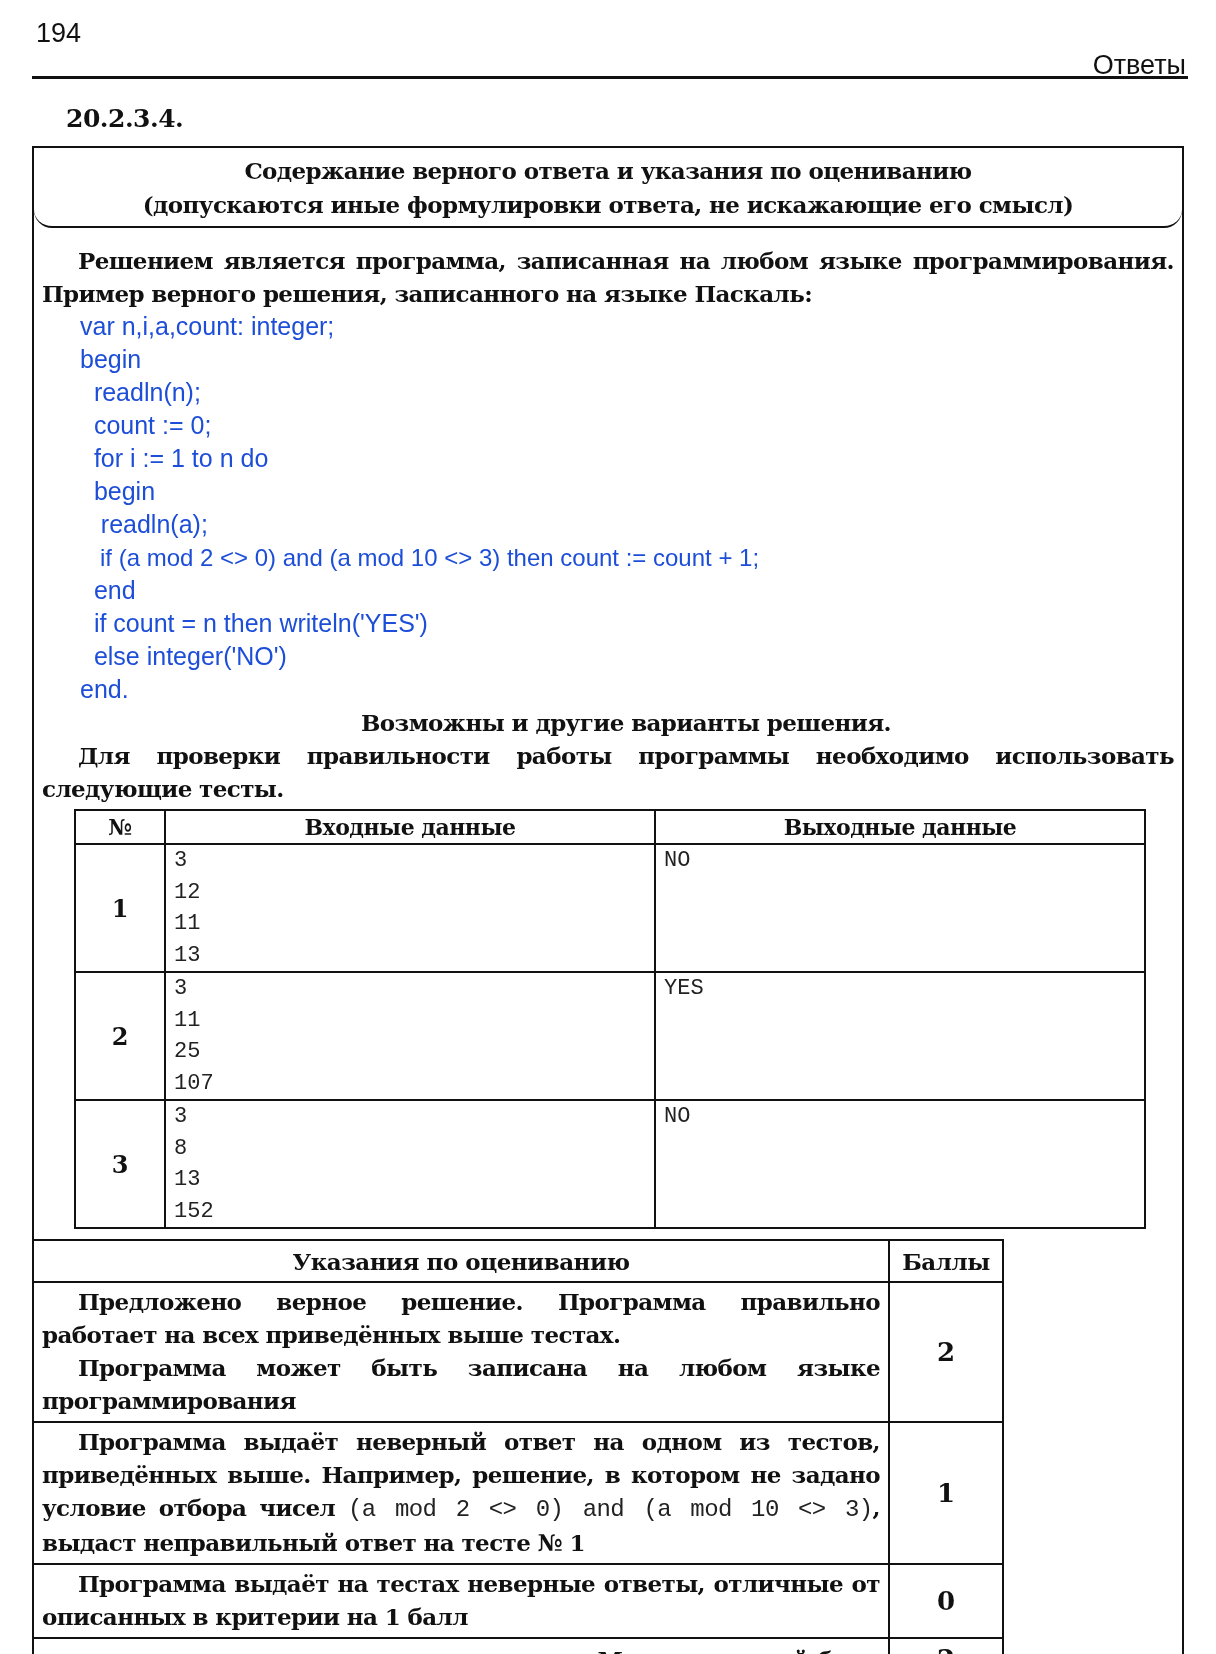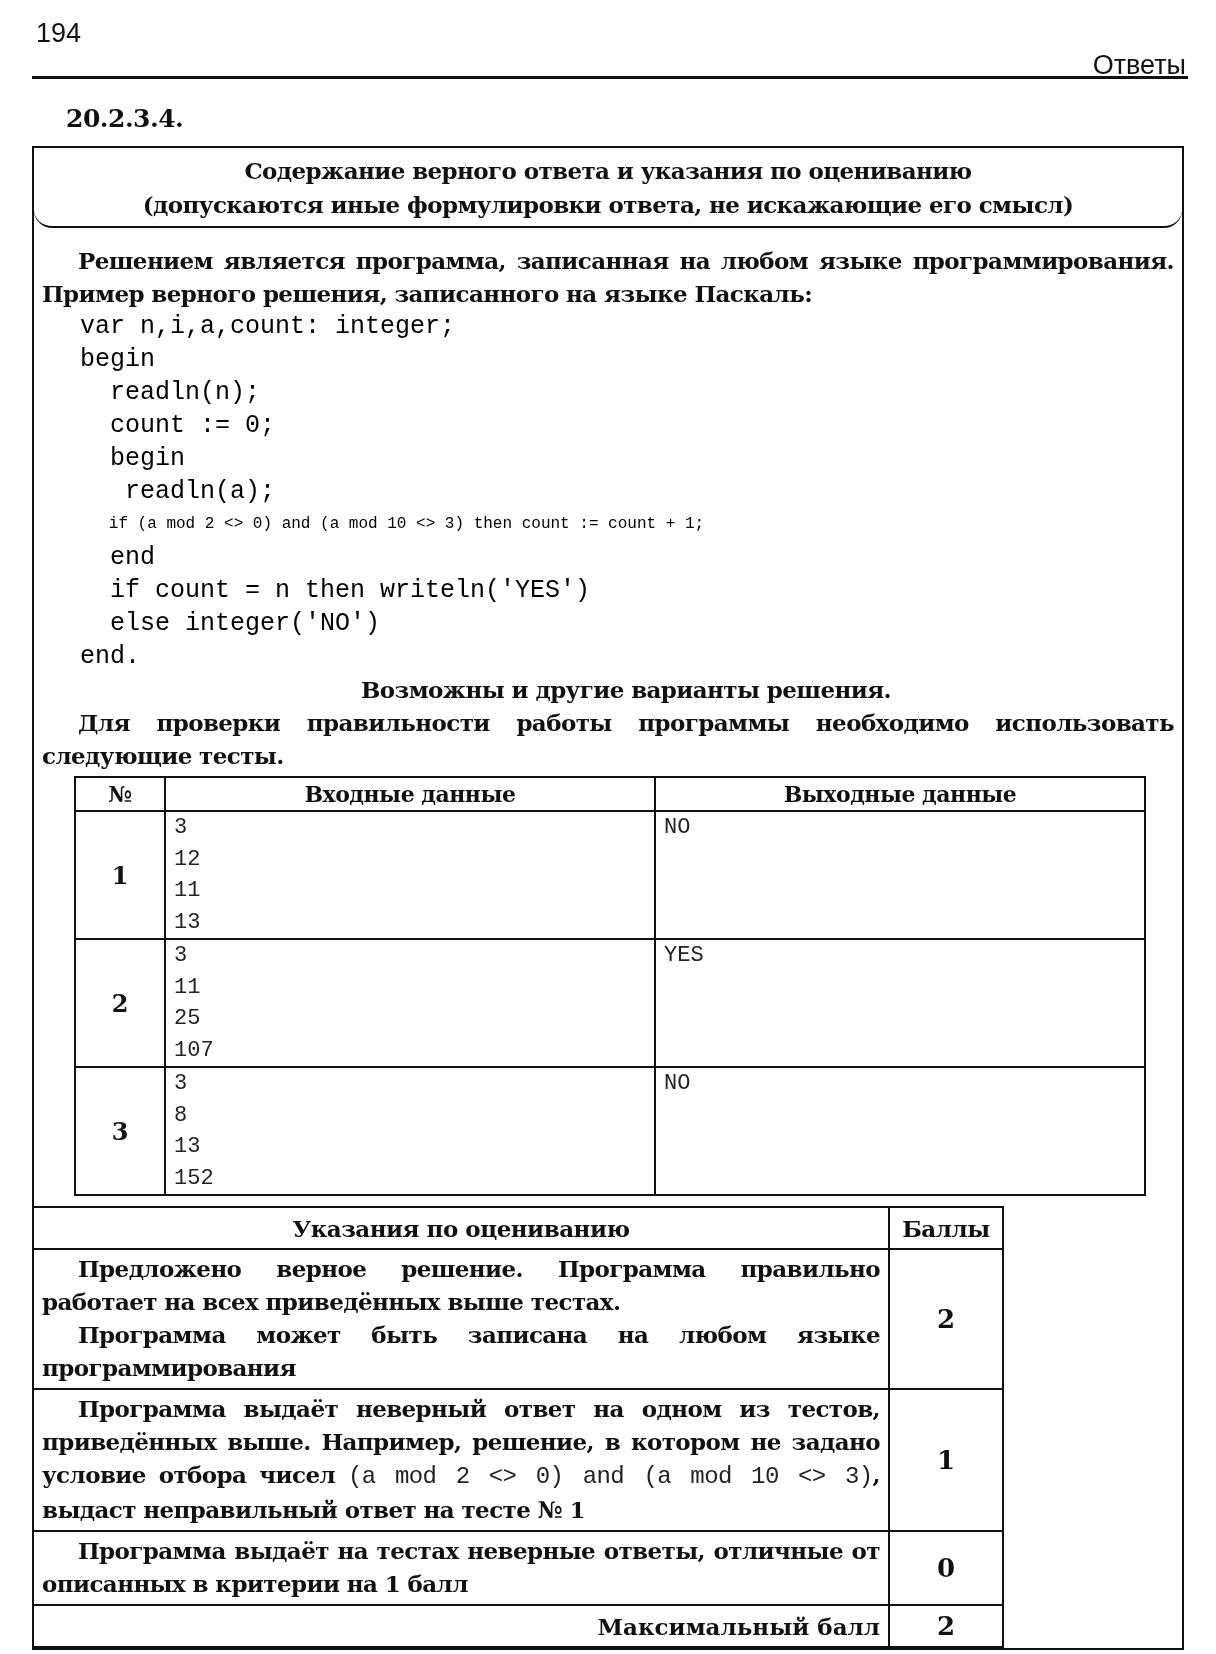--- a/index.html
+++ b/index.html
@@ -8,21 +8,21 @@
   .running-head { position:absolute; right:30px; top:50px; font-family:"Liberation Sans", sans-serif; font-size:27px; }
   .head-rule { position:absolute; left:32px; top:76px; width:1156px; height:3px; background:#111; }
   .task-num { position:absolute; left:66px; top:104px; font-family:"DejaVu Serif", serif; font-weight:bold; font-size:25px; letter-spacing:-0.5px; }
 
   .frame { position:absolute; left:32px; top:146px; width:1152px; border:2px solid #111; box-sizing:border-box; }
   .frame-head { border-bottom:2px solid #111; text-align:center; padding:6px 0 4px 0; font-weight:bold; font-size:23px; line-height:34px; letter-spacing:-0.6px;border-radius:18px; }
   .frame-body { padding:16px 8px 0 8px; }
   .p { font-weight:bold; font-size:23px; line-height:33px; letter-spacing:-0.6px;text-align:center; }
   .indent { text-indent:36px; }
   .justify { text-align:justify; text-align-last:auto; }
-  .code { font-family:Liberation Mono, monospace; font-size:25px; line-height:33px; white-space:pre; margin-left:38px; color:#000000; }
+  .code { font-family:Liberation Sans, sans-serif; font-size:25px; line-height:33px; white-space:pre; margin-left:38px; color:#1d4ed8; }
 
   table.tests { border-collapse:collapse; margin:4px 0 0 32px; width:1072px; }
   table.tests th { border:2px solid #111; font-size:22px; font-weight:bold; height:32px; padding:0; letter-spacing:-0.5px; }
   table.tests td { border:2px solid #111; vertical-align:top; padding:0; }
   table.tests td.no { width:88px; text-align:center; vertical-align:middle; font-weight:bold; font-size:24px; }
   table.tests td.in { width:488px; }
   .mono-line { font-family:"Liberation Mono", monospace; font-size:22px; line-height:31.5px; padding-left:8px; color:#222; }
 
   table.grading { border-collapse:collapse; width:972px; margin:10px -10px 0 -10px; position:relative; }
   table.grading th, table.grading td { border:2px solid #111; }
@@ -45,23 +45,24 @@
     <div>Содержание верного ответа и указания по оцениванию</div>
     <div>(допускаются иные формулировки ответа, не искажающие его смысл)</div>
   </div>
   <div class="frame-body">
     <div class="p indent justify">Решением является программа, записанная на любом языке программирования. Пример верного решения, записанного на языке Паскаль:</div>
     <div>
       <div class="code">var n,i,a,count: integer;</div>
       <div class="code">begin</div>
       <div class="code">  readln(n);</div>
       <div class="code">  count := 0;</div>
+      <div class="code">  for i := 1 to n do</div>
       <div class="code">  begin</div>
       <div class="code">   readln(a);</div>
-      <div class="code" style="font-size:16px;">   if (a mod 2 &lt;&gt; 0) and (a mod 10 &lt;&gt; 3) then count := count + 1;</div>
+      <div class="code" style="font-size:24px;">   if (a mod 2 &lt;&gt; 0) and (a mod 10 &lt;&gt; 3) then count := count + 1;</div>
       <div class="code">  end</div>
       <div class="code">  if count = n then writeln('YES')</div>
       <div class="code">  else integer('NO')</div>
       <div class="code">end.</div>
     </div>
     <div class="p indent">Возможны и другие варианты решения.</div>
     <div class="p indent justify">Для проверки правильности работы программы необходимо использовать следующие тесты.</div>
 
     <table class="tests">
       <thead>

